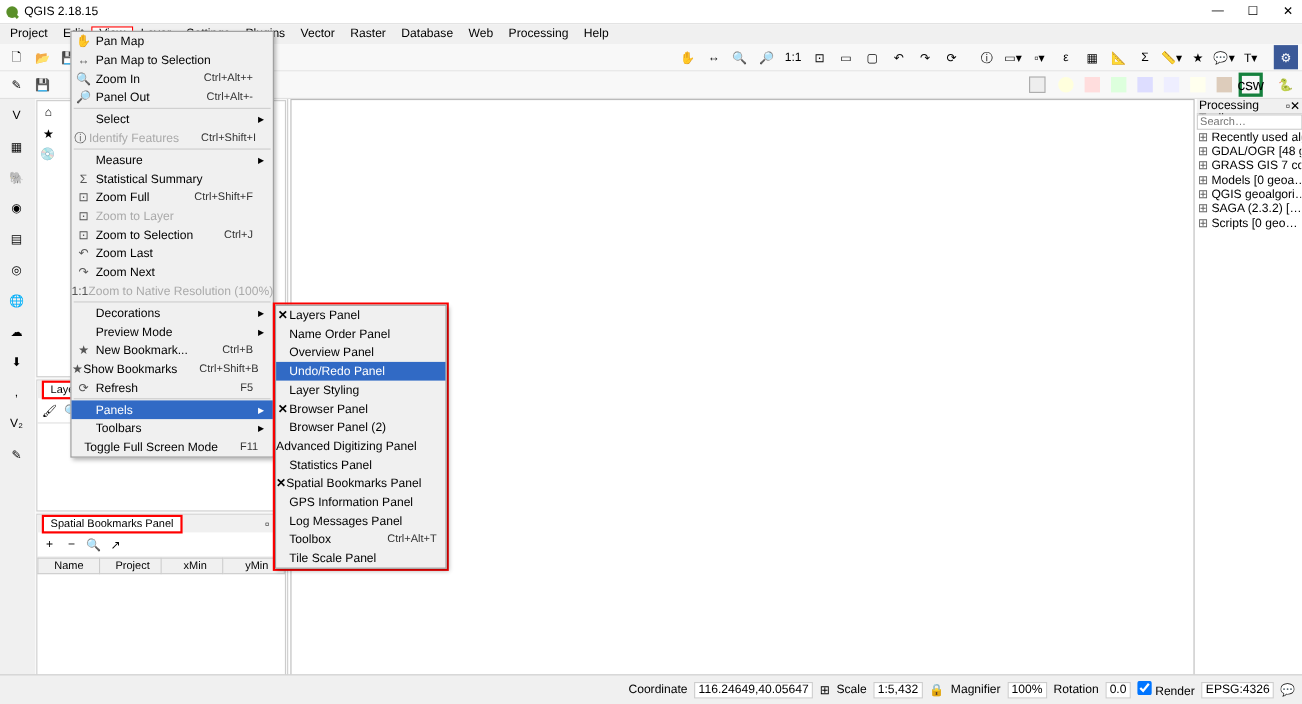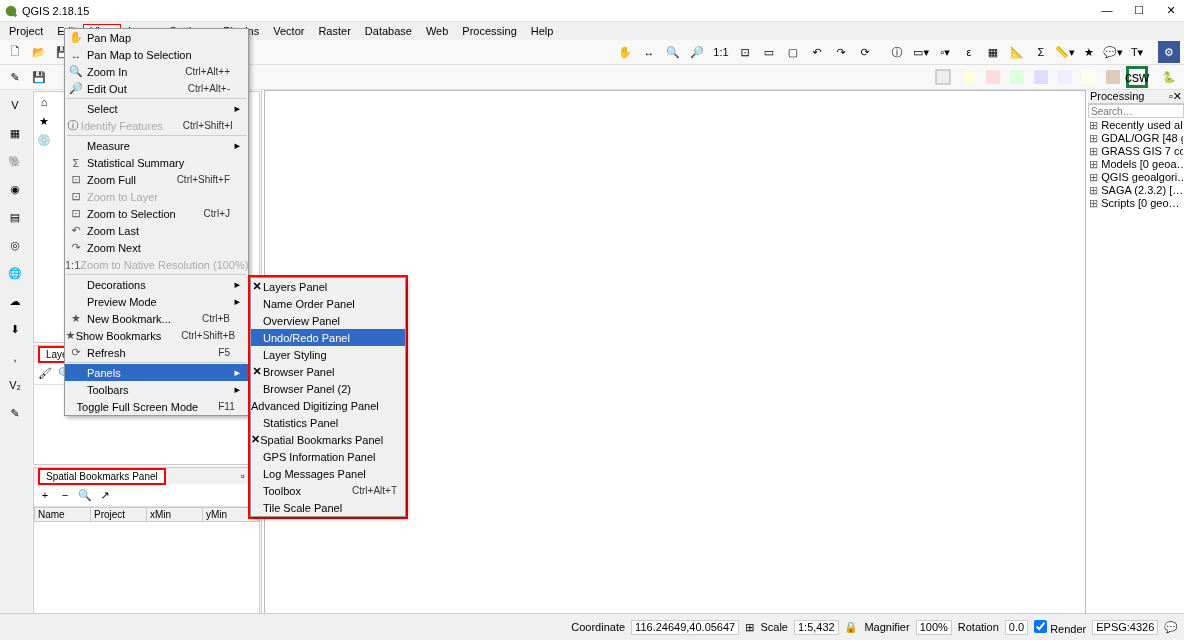--- a/index.html
+++ b/index.html
@@ -44,21 +44,21 @@
 .dropdown .row.disabled { color: #aaa; }
 .dropdown .row.hl { background: #316ac5; color: #fff; }
 .dropdown .divider { height: 1px; background: #ccc; margin: 1px 2px; }
 .submenu { position: absolute; left: 248px; top: 275px; width: 160px; border: 2px solid red; z-index: 101;}
 .submenu .dropdown { position: static; }
 .chk { width: 12px; display:inline-block; text-align:center; font-weight:bold; color:#000;}
 .statusbar { height: 20px; display: flex; align-items: center; padding: 13px 6px; gap: 6px; border-top: 1px solid #ccc; background: #f0f0f0; font-size: 10px; position:absolute; bottom:0; left:0; right:0;}
 .statusbar .fld { border: 1px solid #ccc; background: #fff; padding: 0 3px; height: 15px; display:flex; align-items:center;}
 .statusbar .spacer { flex:1; }
 table.bm { width: 100%; border-collapse: collapse; table-layout: fixed; }
-table.bm th { border: 1px solid #ccc; font-weight: normal; text-align: left; padding: 1px 3px; background: #f0f0f0; font-size: 10px; height: 14px;}
+table.bm th { border: 1px solid #ccc; font-weight: normal; text-align: right; padding: 1px 14px; background: #f0f0f0; font-size: 10px; height: 14px;}
 .scroll-x { height: 14px; border: 1px solid #ccc; background: #f0f0f0; display:flex; align-items:center; padding:0 1px;}
 .scroll-x .thumb { width: 20px; height: 10px; background: #ccc; border: 1px solid #999;}
 .scroll-x .arr { width: 12px; text-align: center;}
 </style>
 </head>
 <body>
 
 <div class="titlebar">
   <svg class="logo" viewBox="0 0 16 16">
       <circle cx="8" cy="8" r="6" fill="#5a8f29"></circle>
@@ -263,21 +263,21 @@
       <span class="ar"></span>
     </div>
     <div class="row">
       <span class="ic">🔍</span>
       <span class="lbl">Zoom In</span>
       <span class="sc">Ctrl+Alt++</span>
       <span class="ar"></span>
     </div>
     <div class="row">
       <span class="ic">🔎</span>
-      <span class="lbl">Edit Out</span>
+      <span class="lbl">Panel Out</span>
       <span class="sc">Ctrl+Alt+-</span>
       <span class="ar"></span>
     </div>
     <div class="divider"></div>
     <div class="row">
       <span class="ic"></span>
       <span class="lbl">Select</span>
       <span class="sc"></span>
       <span class="ar">▸</span>
     </div>

